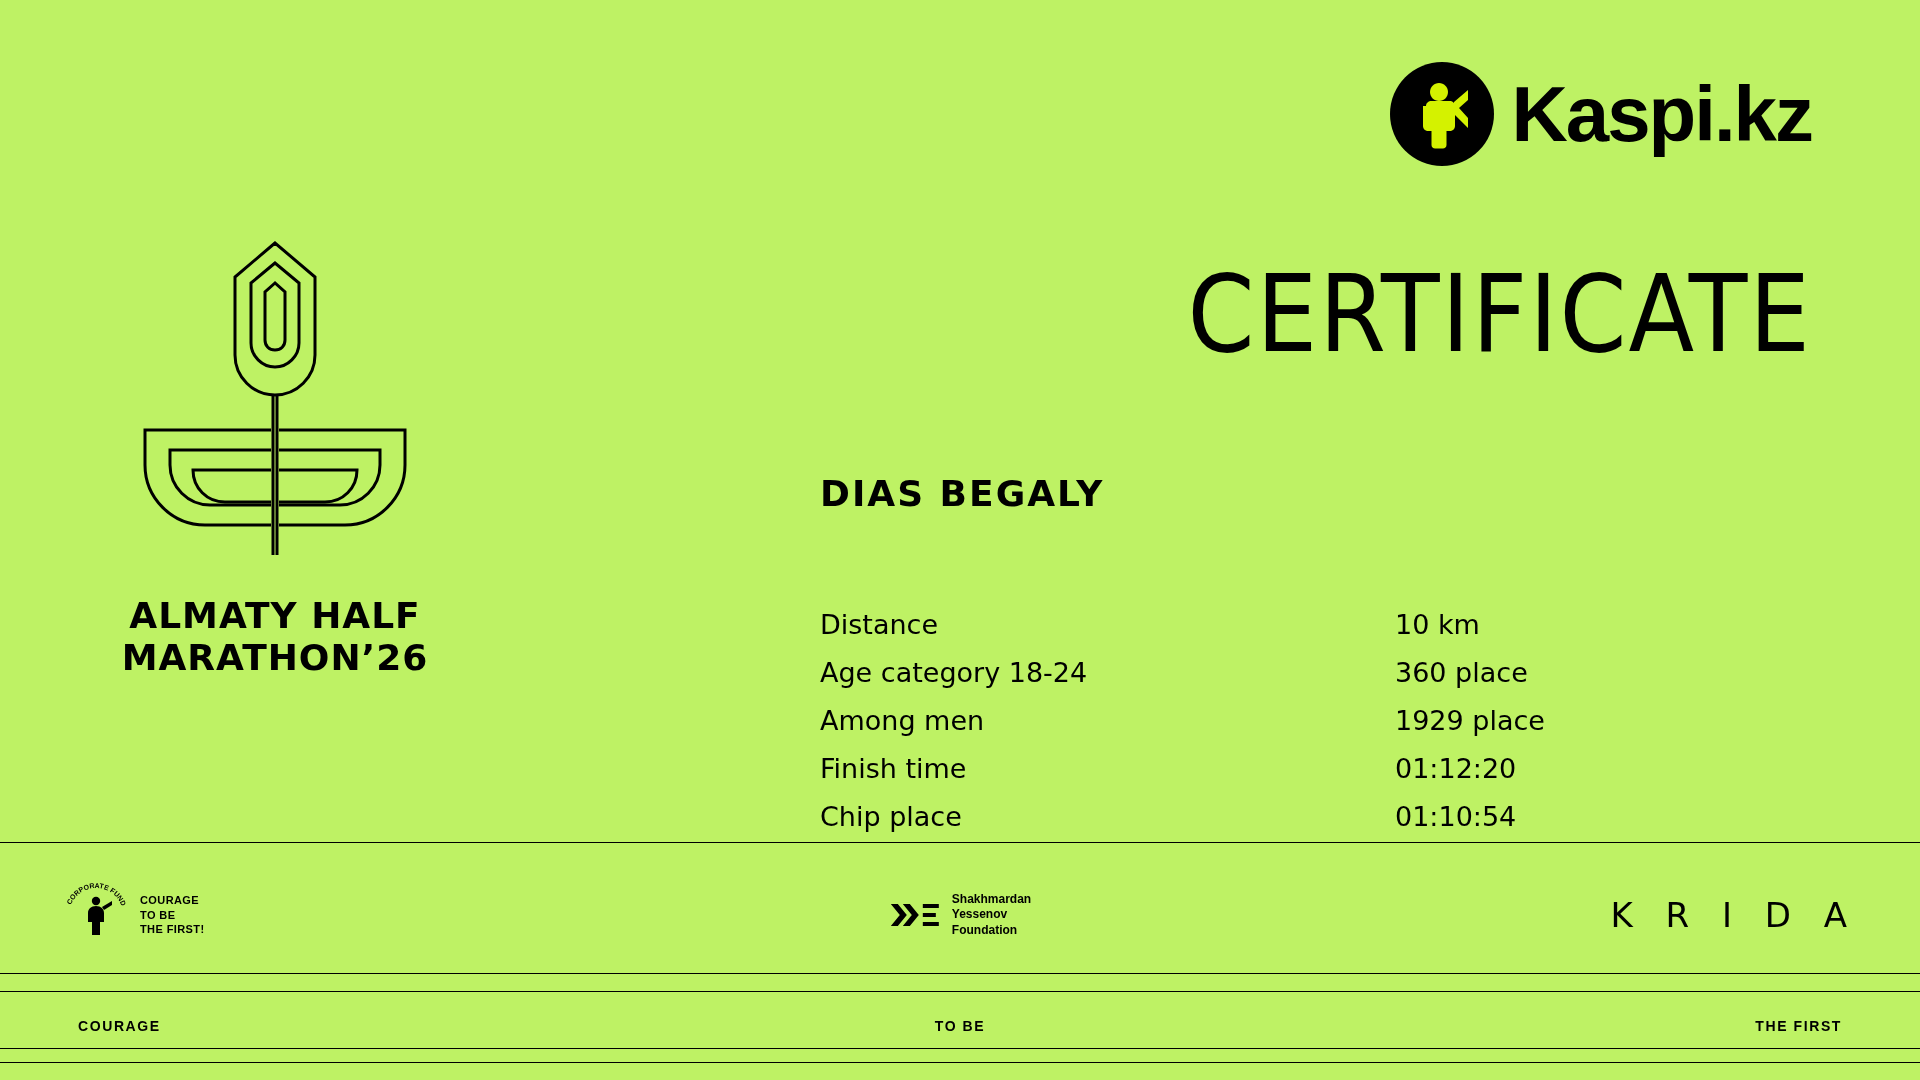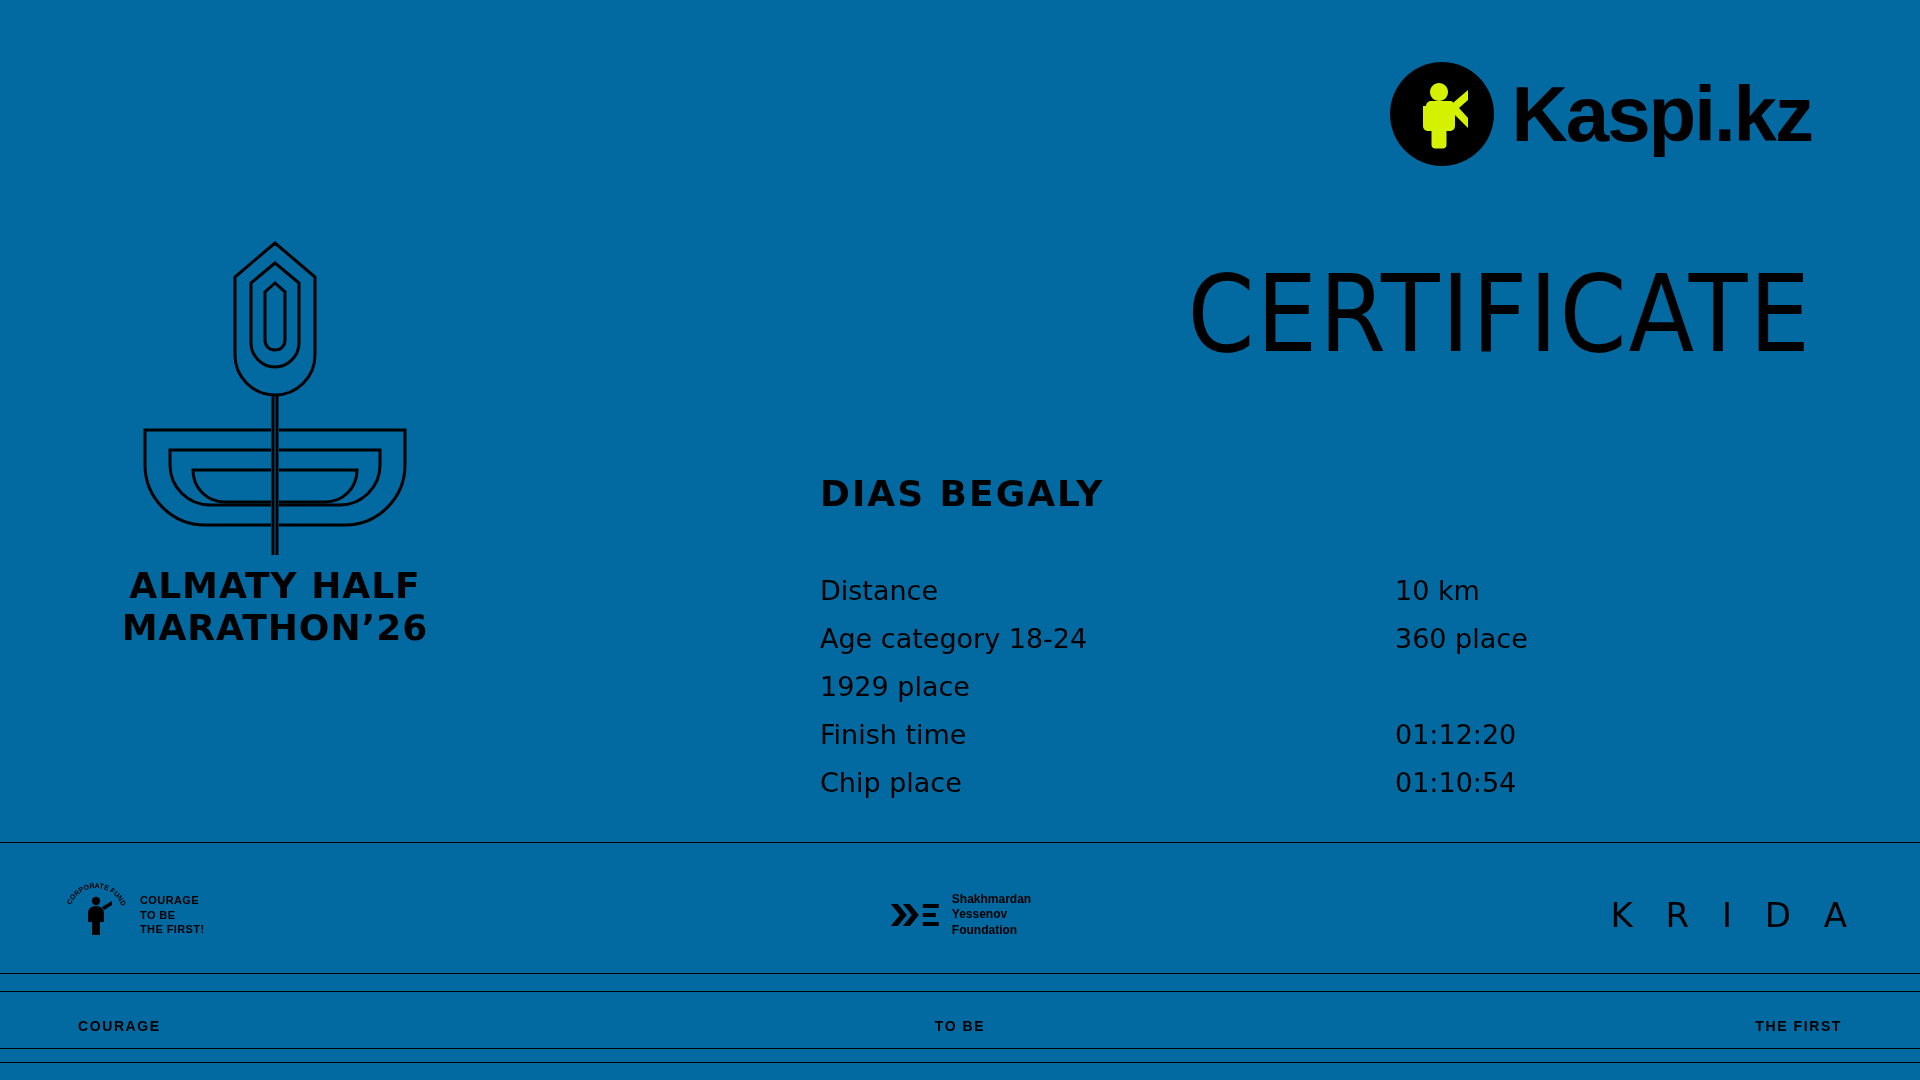--- a/index.html
+++ b/index.html
@@ -10,21 +10,21 @@
   }
   body {
     background: #d4f200;
     font-family: "Liberation Sans", sans-serif;
     color: #000;
     position: relative;
   }
   .certificate {
     position: absolute;
     inset: 0;
-    background: #0369a1;
+    background: #bef264;
   }
 
   
   .kaspi-logo {
     position: absolute;
     top: 62px;
     right: 108px;
     display: flex;
     align-items: center;
     gap: 18px;
@@ -55,41 +55,42 @@
   
   .emblem {
     position: absolute;
     left: 60px;
     top: 235px;
     width: 430px;
     text-align: center;
   }
   .emblem svg { display: block; margin: 0 auto; }
   .emblem-name {
+    margin-top: 30px;
     font-size: 36px;
     font-weight: bold;
     letter-spacing: 1px;
     line-height: 1.18;
     font-family: "DejaVu Sans", sans-serif;
   }
 
   
   .athlete-name {
     position: absolute;
     left: 820px;
     top: 473px;
     font-size: 36px;
     font-weight: bold;
     letter-spacing: 2px;
     font-family: "DejaVu Sans", sans-serif;
   }
   .results {
     position: absolute;
     left: 820px;
-    top: 575px;
+    top: 609px;
     width: 820px;
   }
   .result-row {
     display: flex;
     margin-bottom: 17px;
   }
   .result-label {
     width: 575px;
     font-size: 27px;
     font-family: "DejaVu Sans", sans-serif;
@@ -219,20 +220,21 @@
   <div class="results">
     <div class="result-row">
       <div class="result-label">Distance</div>
       <div class="result-value">10 km</div>
     </div>
     <div class="result-row">
       <div class="result-label">Age category 18-24</div>
       <div class="result-value">360 place</div>
     </div>
     <div class="result-row">
+      <div class="result-label">Among men</div>
       <div class="result-value">1929 place</div>
     </div>
     <div class="result-row">
       <div class="result-label">Finish time</div>
       <div class="result-value">01:12:20</div>
     </div>
     <div class="result-row">
       <div class="result-label">Chip place</div>
       <div class="result-value">01:10:54</div>
     </div>

